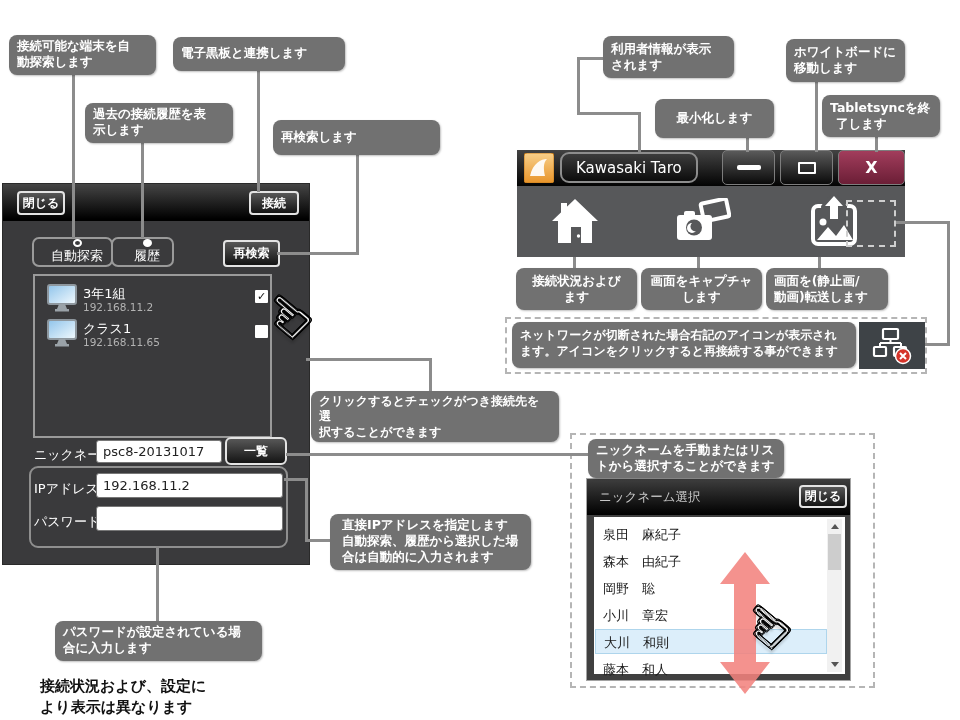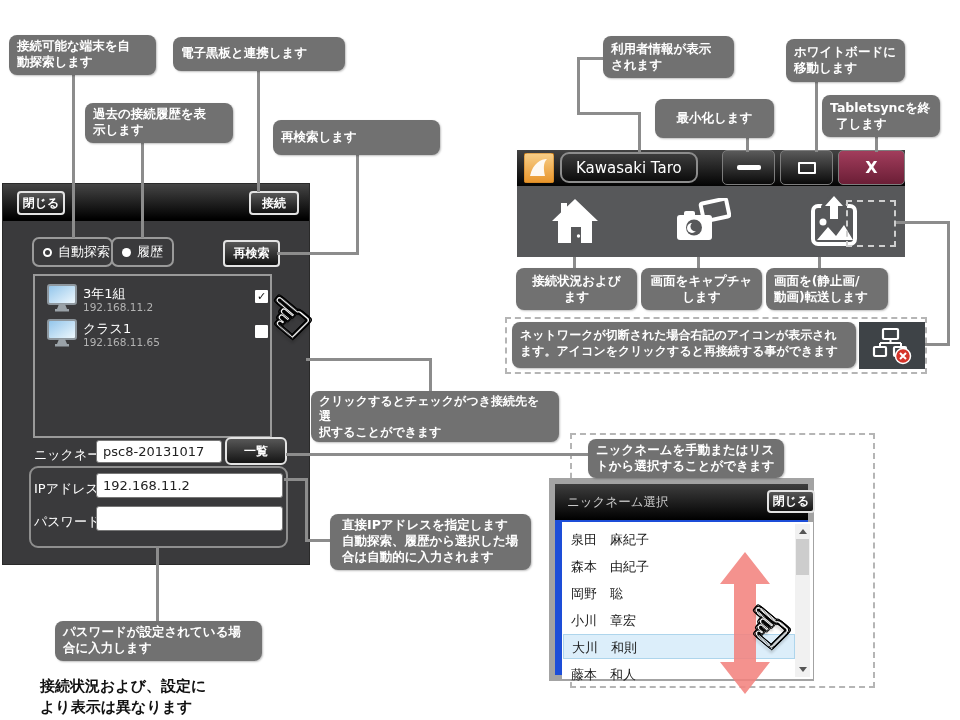--- a/index.html
+++ b/index.html
@@ -19,21 +19,21 @@
   .dbtn { position:absolute; background:linear-gradient(#575757,#141414); border:2px solid #e3e3e3;
           border-radius:4px; color:#fff; font-size:12px; font-weight:bold;
           display:flex; align-items:center; justify-content:center; z-index:3; }
 
   
   .dlg { position:absolute; left:2px; top:183px; width:308px; height:382px; background:#3a3a3c;
          border:1px solid #2a2a2a; z-index:2; }
   .dlg-titlebar { position:absolute; left:0; top:0; width:100%; height:37px;
                   background:linear-gradient(#454545,#000); border-bottom:2px solid #000; }
   .radio-pill { position:absolute; border:2px solid #9a9a9a; border-radius:7px; color:#fff;
-                font-size:13px; display:flex; align-items:center; gap:6px; padding-left:9px; z-index:3; }
+                font-size:13px; display:flex; align-items:center; padding-left:9px; z-index:3;flex-direction:column; }
   .rdot-ring { width:9px; height:9px; border:2px solid #fff; border-radius:50%; }
   .rdot-solid { width:9px; height:9px; background:#fff; border-radius:50%; }
   .listbox { position:absolute; left:30px; top:90px; width:239px; height:164px; border:2px solid #9a9a9a; }
   .dev-row { position:absolute; left:0; width:100%; height:34px; }
   .dev-name { position:absolute; left:48px; top:1px; color:#fff; font-size:13px; }
   .dev-ip { position:absolute; left:48px; top:17px; color:#b3b3b3; font-size:10.5px; }
   .chk { position:absolute; left:220px; top:6px; width:13px; height:13px; background:#fff; border-radius:1px;
          color:#111; font-size:11px; font-weight:bold; line-height:13px; text-align:center; }
   .flabel { position:absolute; color:#fff; font-size:13px; }
   .finput { position:absolute; border:1px solid #777; border-radius:3px; background:#fff; color:#222;
@@ -56,22 +56,22 @@
   .dashed-slot { position:absolute; left:329px; top:14px; width:50px; height:47px; border:2px dashed #cfcfcf; }
 
   
   .dashed-box { position:absolute; border:2px dashed #b5b5b5; z-index:1; background:#fff; }
 
   
   .neticon-box { position:absolute; left:859px; top:322px; width:66px; height:47px; background:#3e4347;
                  z-index:2; display:flex; align-items:center; justify-content:center; }
 
   
-  .nickdlg { position:absolute; left:549px; top:478px; width:265px; height:203px; background:#1d4ed8;
-             border:6px solid #a3a3a3; z-index:3; }
+  .nickdlg { position:absolute; left:586px; top:478px; width:265px; height:203px; background:#404040;
+             border:1px solid #a3a3a3; z-index:3; }
   .nick-titlebar { position:absolute; left:0; top:0; width:100%; height:36px;
                    background:linear-gradient(#3e3e3e,#000); }
   .nick-title { position:absolute; left:12px; top:10px; color:#c9c9c9; font-size:12.5px; }
   .nick-list { position:absolute; left:7px; top:38px; width:251px; height:157px; background:#fff; }
   .nick-row { position:absolute; left:1px; width:232px; height:25px; color:#1a1a1a; font-size:13px;
               line-height:25px; padding-left:8px; }
   .nick-row.sel { background:#dceefa; border:1px solid #aed5ec; }
   .sb { position:absolute; left:233px; top:2px; width:15px; height:153px; background:#f1f1f1; }
   .sb-up { position:absolute; left:4px; top:5px; width:0; height:0;
            border-left:4px solid transparent; border-right:4px solid transparent; border-bottom:5px solid #555; }

